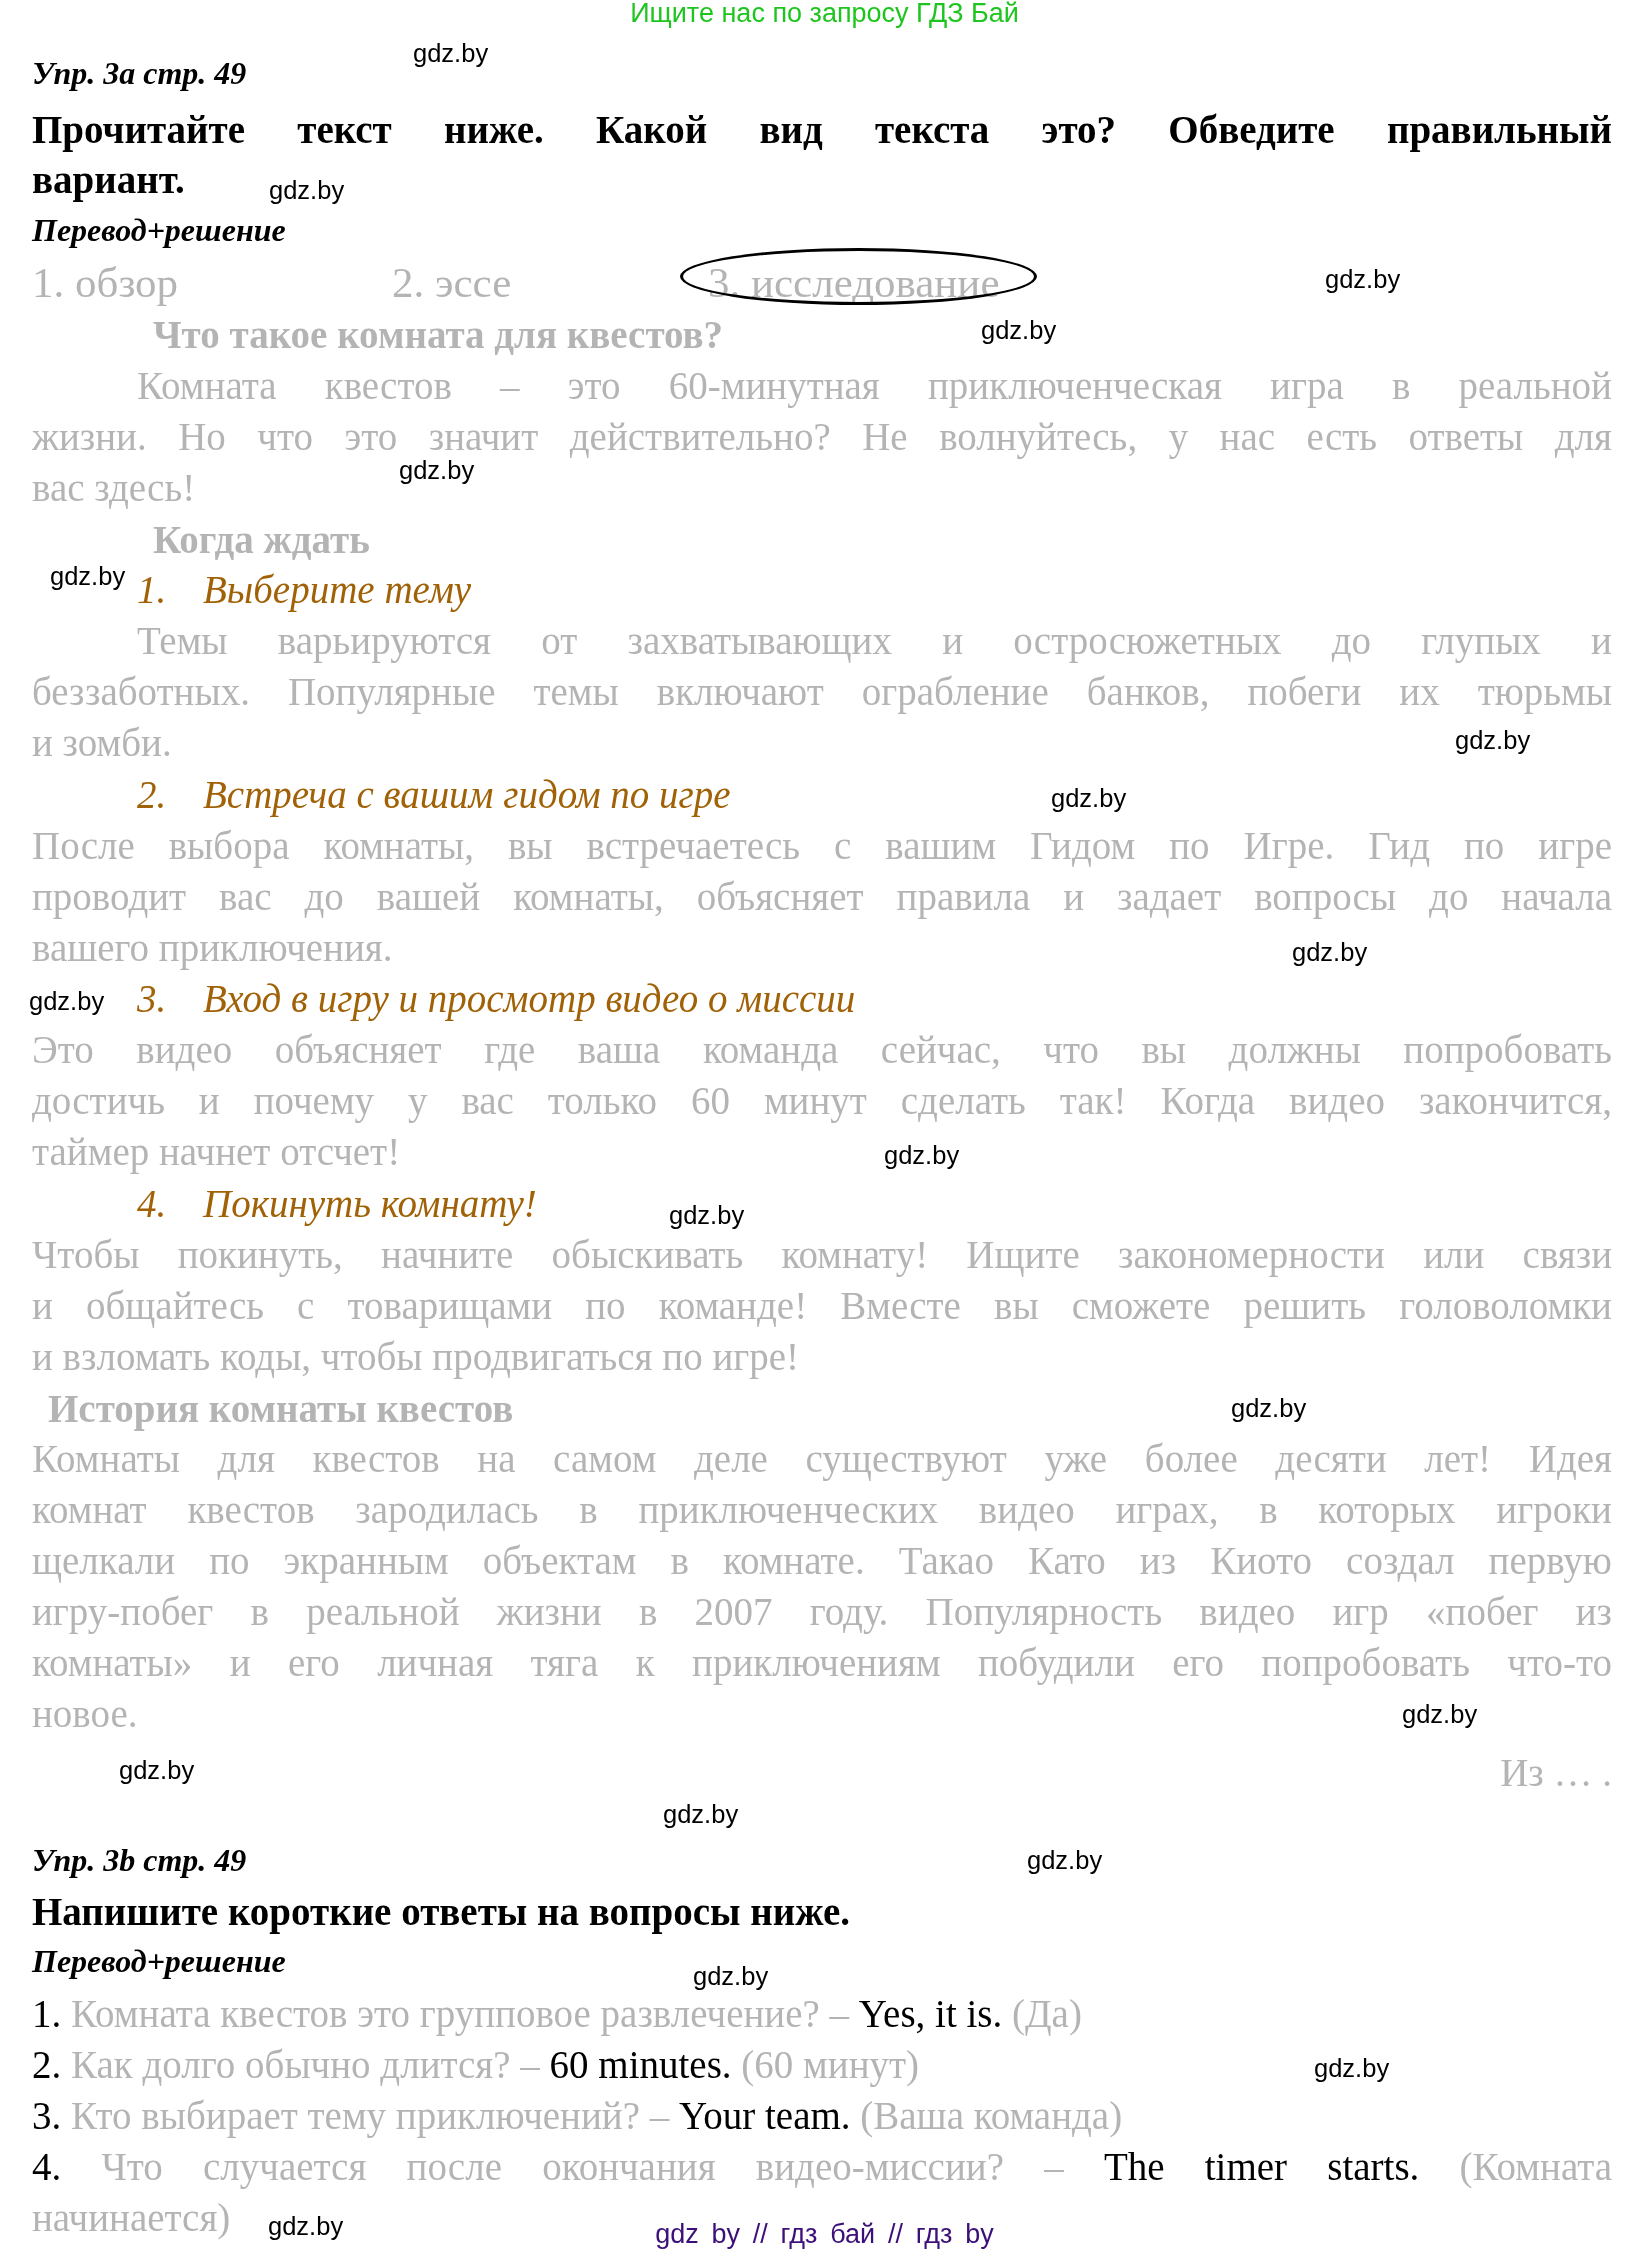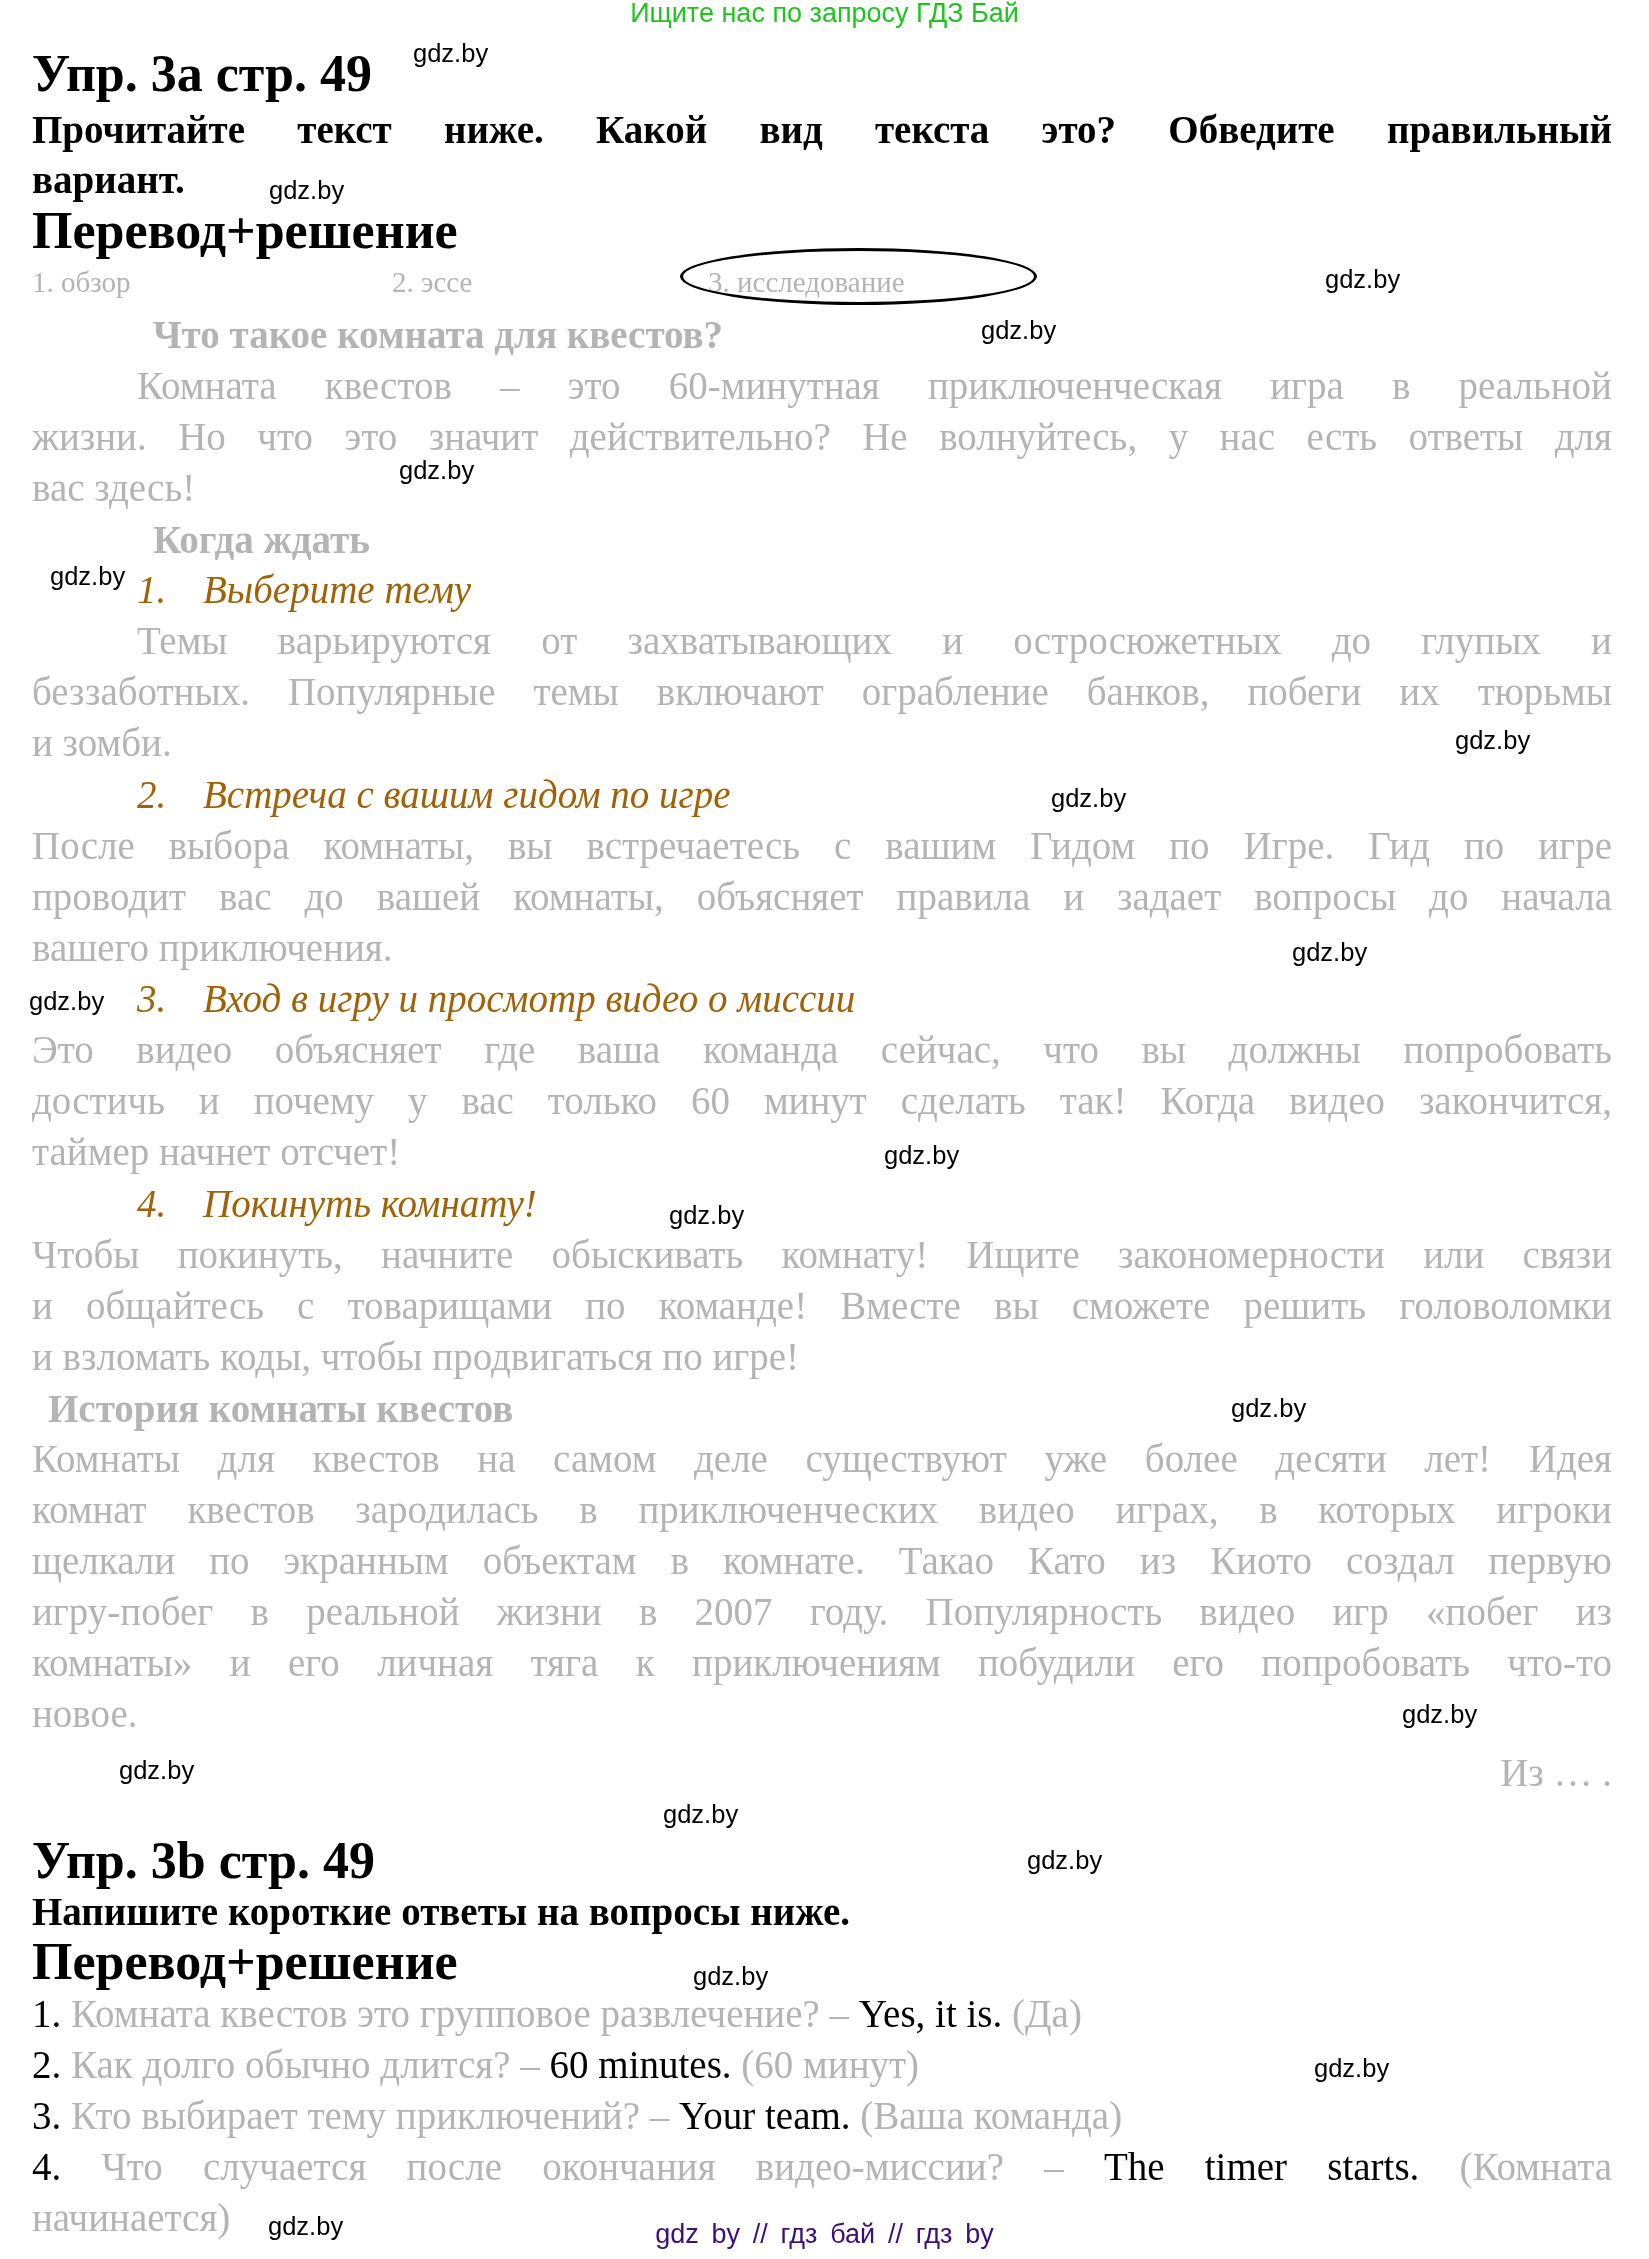--- a/index.html
+++ b/index.html
@@ -7,30 +7,30 @@
          font-family: "Liberation Serif", serif; color: #000; }
   .abs { position: absolute; text-align: right; }
   .top-banner { left: 0; width: 1649px; top: -1.8px; text-align: center;
                 font-family: "Liberation Sans", sans-serif; font-size: 27px; color: #1ec51e; }
   .footer { left: 0; width: 1649px; top: 2219px; text-align: center;
             font-family: "Liberation Sans", sans-serif; font-size: 27px; color: #3c1078; word-spacing: 5.3px; }
   .wm { font-family: "Liberation Sans", sans-serif; font-size: 25.5px; color: #000; white-space: nowrap; }
   .page { position: absolute; left: 32px; width: 1580px; top: 0; }
   .line { position: absolute; left: 0; width: 1580px; font-size: 39px; line-height: 51px; white-space: nowrap; }
   .just { text-align: justify; text-align-last: justify; white-space: normal; }
-  .ex-title { font-weight: bold; font-size: 52px; }
+  .ex-title { font-style: italic; font-weight: bold; font-size: 32px; }
   .task { font-weight: bold; font-size: 39px; }
   .grey { color: #b4b4b4; }
   .black { color: #000; }
   .gbold { color: #b4b4b4; font-weight: bold; margin-left: 16px; }
   .gital { color: #a16207; font-style: italic; }
   .ind { padding-left: 105px; box-sizing: border-box; }
   .num { display: inline-block; width: 66px; }
   .ellipse { position: absolute; border: 3.5px solid #000; border-radius: 50%; }
-  .opt { position: absolute; font-size: 29px; line-height: 51px; color: #b4b4b4; white-space: nowrap; }
+  .opt { position: absolute; font-size: 43px; line-height: 51px; color: #b4b4b4; white-space: nowrap; }
 </style>
 </head>
 <body>
 
 <div class="abs top-banner">Ищите нас по запросу ГДЗ Бай</div>
 
 <div class="abs wm" style="left:413px;top:39px">gdz.by</div>
 <div class="abs wm" style="left:269px;top:176px">gdz.by</div>
 <div class="abs wm" style="left:1325px;top:265px">gdz.by</div>
 <div class="abs wm" style="left:981px;top:316px">gdz.by</div>

